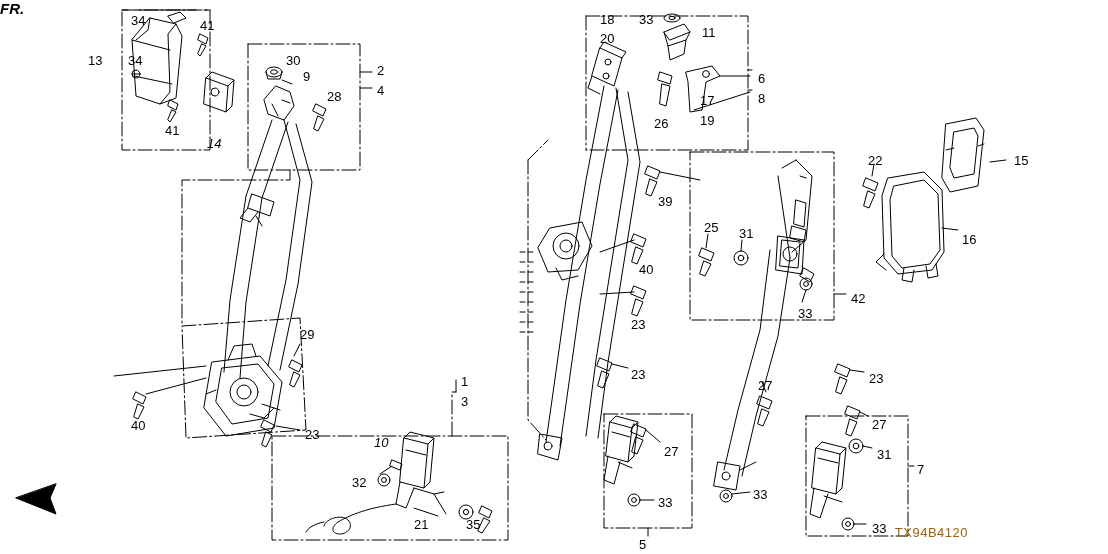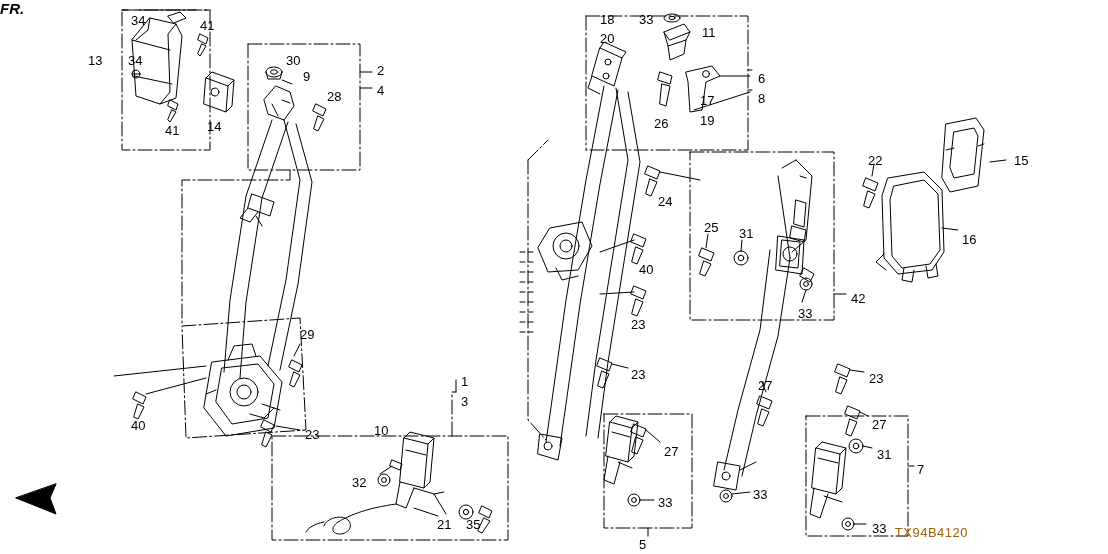--- a/index.html
+++ b/index.html
@@ -324,41 +324,41 @@
   <div class="callout" style="left:131px;top:14px;">34</div>
   <div class="callout" style="left:200px;top:19px;">41</div>
   <div class="callout" style="left:88px;top:54px;">13</div>
   <div class="callout" style="left:128px;top:54px;">34</div>
   <div class="callout" style="left:286px;top:54px;">30</div>
   <div class="callout" style="left:377px;top:64px;">2</div>
   <div class="callout" style="left:303px;top:70px;">9</div>
   <div class="callout" style="left:327px;top:90px;">28</div>
   <div class="callout" style="left:377px;top:84px;">4</div>
   <div class="callout" style="left:165px;top:124px;">41</div>
-  <div class="callout" style="left:207px;top:120px;">14</div>
+  <div class="callout" style="left:207px;top:137px;font-style:italic;">14</div>
   <div class="callout" style="left:300px;top:328px;">29</div>
   <div class="callout" style="left:461px;top:375px;">1</div>
   <div class="callout" style="left:461px;top:395px;">3</div>
   <div class="callout" style="left:131px;top:419px;">40</div>
   <div class="callout" style="left:305px;top:428px;">23</div>
-  <div class="callout" style="left:374px;top:424px;">10</div>
+  <div class="callout" style="left:374px;top:436px;font-style:italic;">10</div>
   <div class="callout" style="left:352px;top:476px;text-align:center;">32</div>
-  <div class="callout" style="left:437px;top:518px;">21</div>
+  <div class="callout" style="left:414px;top:518px;">21</div>
   <div class="callout" style="left:466px;top:518px;">35</div>
 
   <div class="callout" style="left:600px;top:13px;">18</div>
   <div class="callout" style="left:639px;top:13px;">33</div>
   <div class="callout" style="left:702px;top:26px;">11</div>
   <div class="callout" style="left:600px;top:32px;">20</div>
   <div class="callout" style="left:758px;top:72px;">6</div>
   <div class="callout" style="left:700px;top:94px;">17</div>
   <div class="callout" style="left:758px;top:92px;">8</div>
   <div class="callout" style="left:654px;top:117px;">26</div>
   <div class="callout" style="left:700px;top:114px;">19</div>
-  <div class="callout" style="left:658px;top:195px;">24</div>
+  <div class="callout" style="left:658px;top:195px;">39</div>
   <div class="callout" style="left:868px;top:154px;">22</div>
   <div class="callout" style="left:1014px;top:154px;">15</div>
   <div class="callout" style="left:962px;top:233px;text-align:center;">16</div>
   <div class="callout" style="left:704px;top:221px;text-align:right;">25</div>
   <div class="callout" style="left:739px;top:227px;">31</div>
   <div class="callout" style="left:639px;top:263px;">40</div>
   <div class="callout" style="left:798px;top:307px;">33</div>
   <div class="callout" style="left:851px;top:292px;">42</div>
   <div class="callout" style="left:631px;top:318px;">23</div>
   <div class="callout" style="left:631px;top:368px;">23</div>

